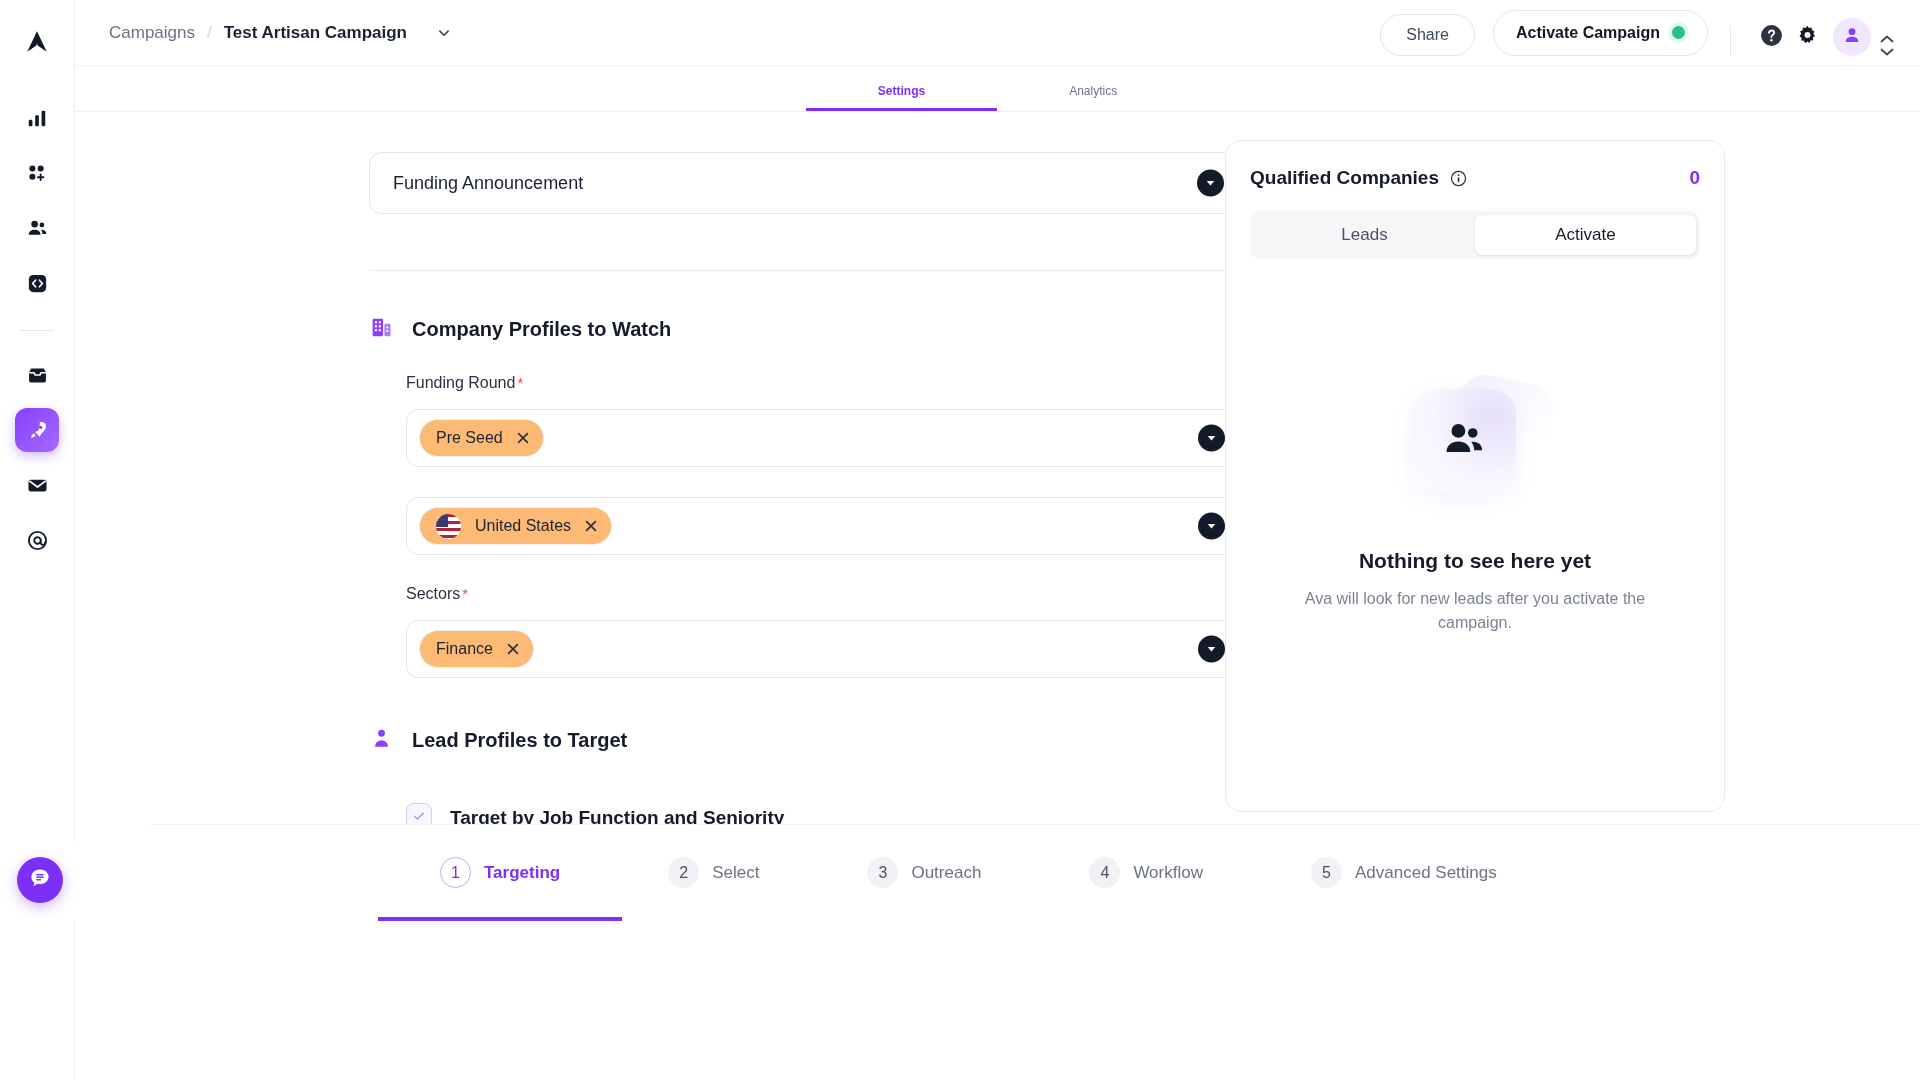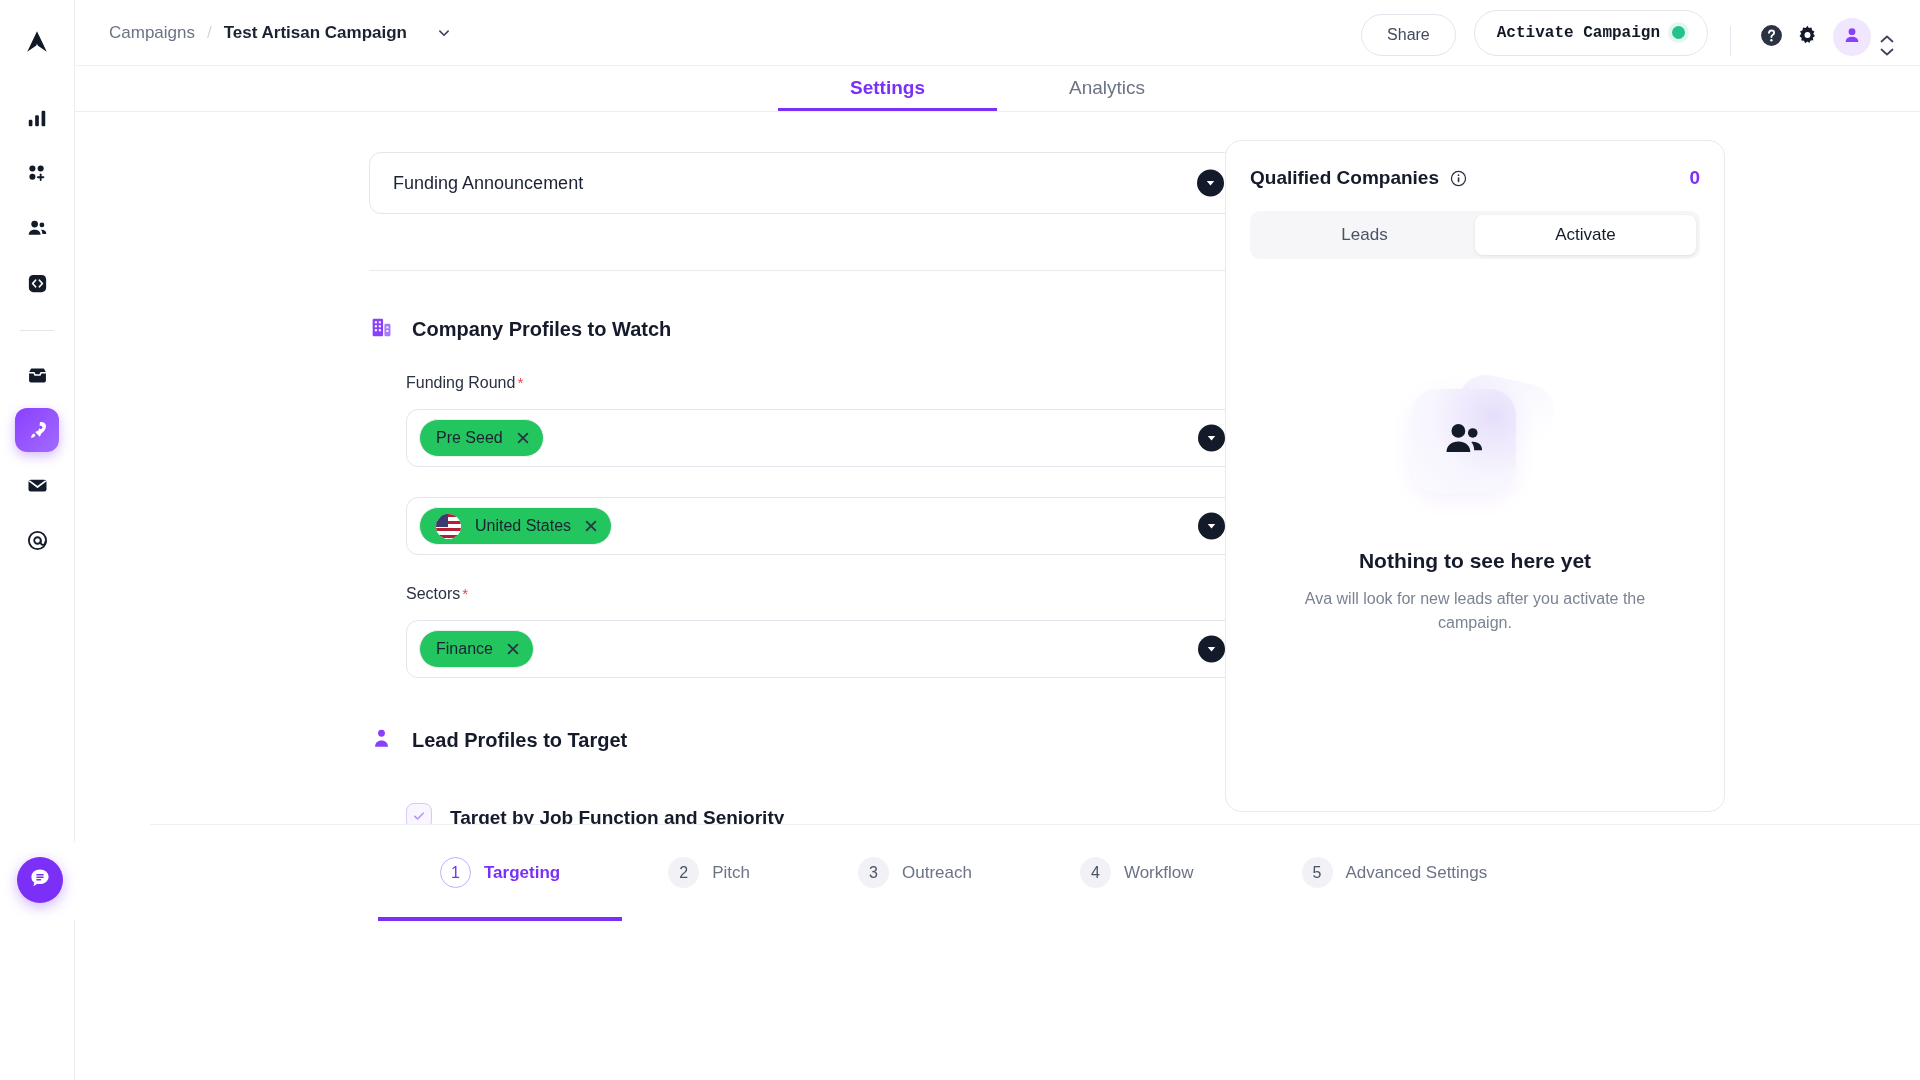--- a/index.html
+++ b/index.html
@@ -56,39 +56,39 @@
     height: 42px; padding: 0 25px; border-radius: 21px;
     border: 1px solid #e3e5ec; background: #fff;
     font-size: 16px; color: #414a5e; cursor: pointer;
     display:flex; align-items:center; font-family: inherit;
   }
   .btn-activate {
     height: 46px; padding: 0 22px; border-radius: 23px;
     border: 1px solid #e3e5ec; background: #fff;
     font-size: 16px; font-weight: 700; color: #121826; cursor: pointer;
     display: flex; align-items: center; gap: 12px; margin-left: 18px;
-    font-family: Liberation Mono, monospace;
+    font-family: Liberation Sans, sans-serif;
   }
   .dot-green { width: 13px; height: 13px; border-radius: 50%; background: #26c08a; box-shadow: 0 0 0 4px rgba(38,192,138,.13); }
   .vdiv { width: 1px; height: 30px; background: #e6e7ee; margin: 0 22px; }
   .icon-btn { width: 36px; height: 36px; display:flex; align-items:center; justify-content:center; cursor:pointer; }
   .avatar-wrap {
     width: 38px; height: 38px; border-radius: 50%; background: #f0e7ff;
     display:flex; align-items:center; justify-content:center; cursor:pointer; margin-left: 8px;
   }
   .updown { display:flex; flex-direction: column; align-items:center; gap:5px; margin-left: 9px; cursor:pointer; }
 
   
   .tabbar {
     height: 46px; flex: 0 0 46px;
     display: flex; align-items: flex-end; justify-content: center;
     border-bottom: 1px solid #edeef2; gap: 0; background:#fff;
   }
   .tab {
-    font-size: 19px; color: #6b7385; padding: 0 72px 11px; cursor: pointer;
+    font-size: 12px; color: #6b7385; padding: 0 72px 11px; cursor: pointer;
     border-bottom: 3px solid transparent; line-height: 1;
   }
   .tab.active { color: #7b2ff7; font-weight: 600; border-bottom-color: #7b2ff7; }
 
   
   .body {
     flex: 1 1 auto; display: flex; gap: 0; overflow: hidden;
     padding: 0 32px 0 0; background: #fff; position: relative;
   }
   .form-col { width: 1150px; flex: 0 0 1150px; padding: 40px 0 0 294px; overflow: hidden; }
@@ -116,21 +116,21 @@
   .sub-block { padding-left: 37px; margin-top: 30px; }
   .chipbox {
     position: relative; width: 842px; min-height: 58px;
     border: 1px solid #e3e5ec; border-radius: 12px; background: #fff;
     display: flex; align-items: center; flex-wrap: wrap; gap: 8px;
     padding: 8px 64px 8px 12px; cursor: pointer;
   }
   .chip {
     display: inline-flex; align-items: center; gap: 14px;
     height: 38px; padding: 0 14px 0 16px;
-    border: 1px solid #eceef3; border-radius: 19px; background: #22c55e;
+    border: 1px solid #eceef3; border-radius: 19px; background: #fdba74;
     font-size: 16px; color: #1b2233;
   }
   .chip-x { cursor:pointer; display:flex; align-items:center; color:#2a3142; font-size:15px; }
   .flag {
     width: 25px; height: 25px; border-radius: 50%; overflow: hidden;
     display: inline-block; flex: 0 0 25px; position: relative;
     background: #fff;
   }
   .flag .stripes {
     position:absolute; inset:0;
@@ -547,21 +547,21 @@
       </aside>
     </div>
 
     <div class="steps">
       <div class="step active">
         <span class="step-num">1</span>
         <span class="step-label">Targeting</span>
       </div>
       <div class="step">
         <span class="step-num">2</span>
-        <span class="step-label">Pitch</span>
+        <span class="step-label">Select</span>
       </div>
       <div class="step">
         <span class="step-num">3</span>
         <span class="step-label">Outreach</span>
       </div>
       <div class="step">
         <span class="step-num">4</span>
         <span class="step-label">Workflow</span>
       </div>
       <div class="step">

